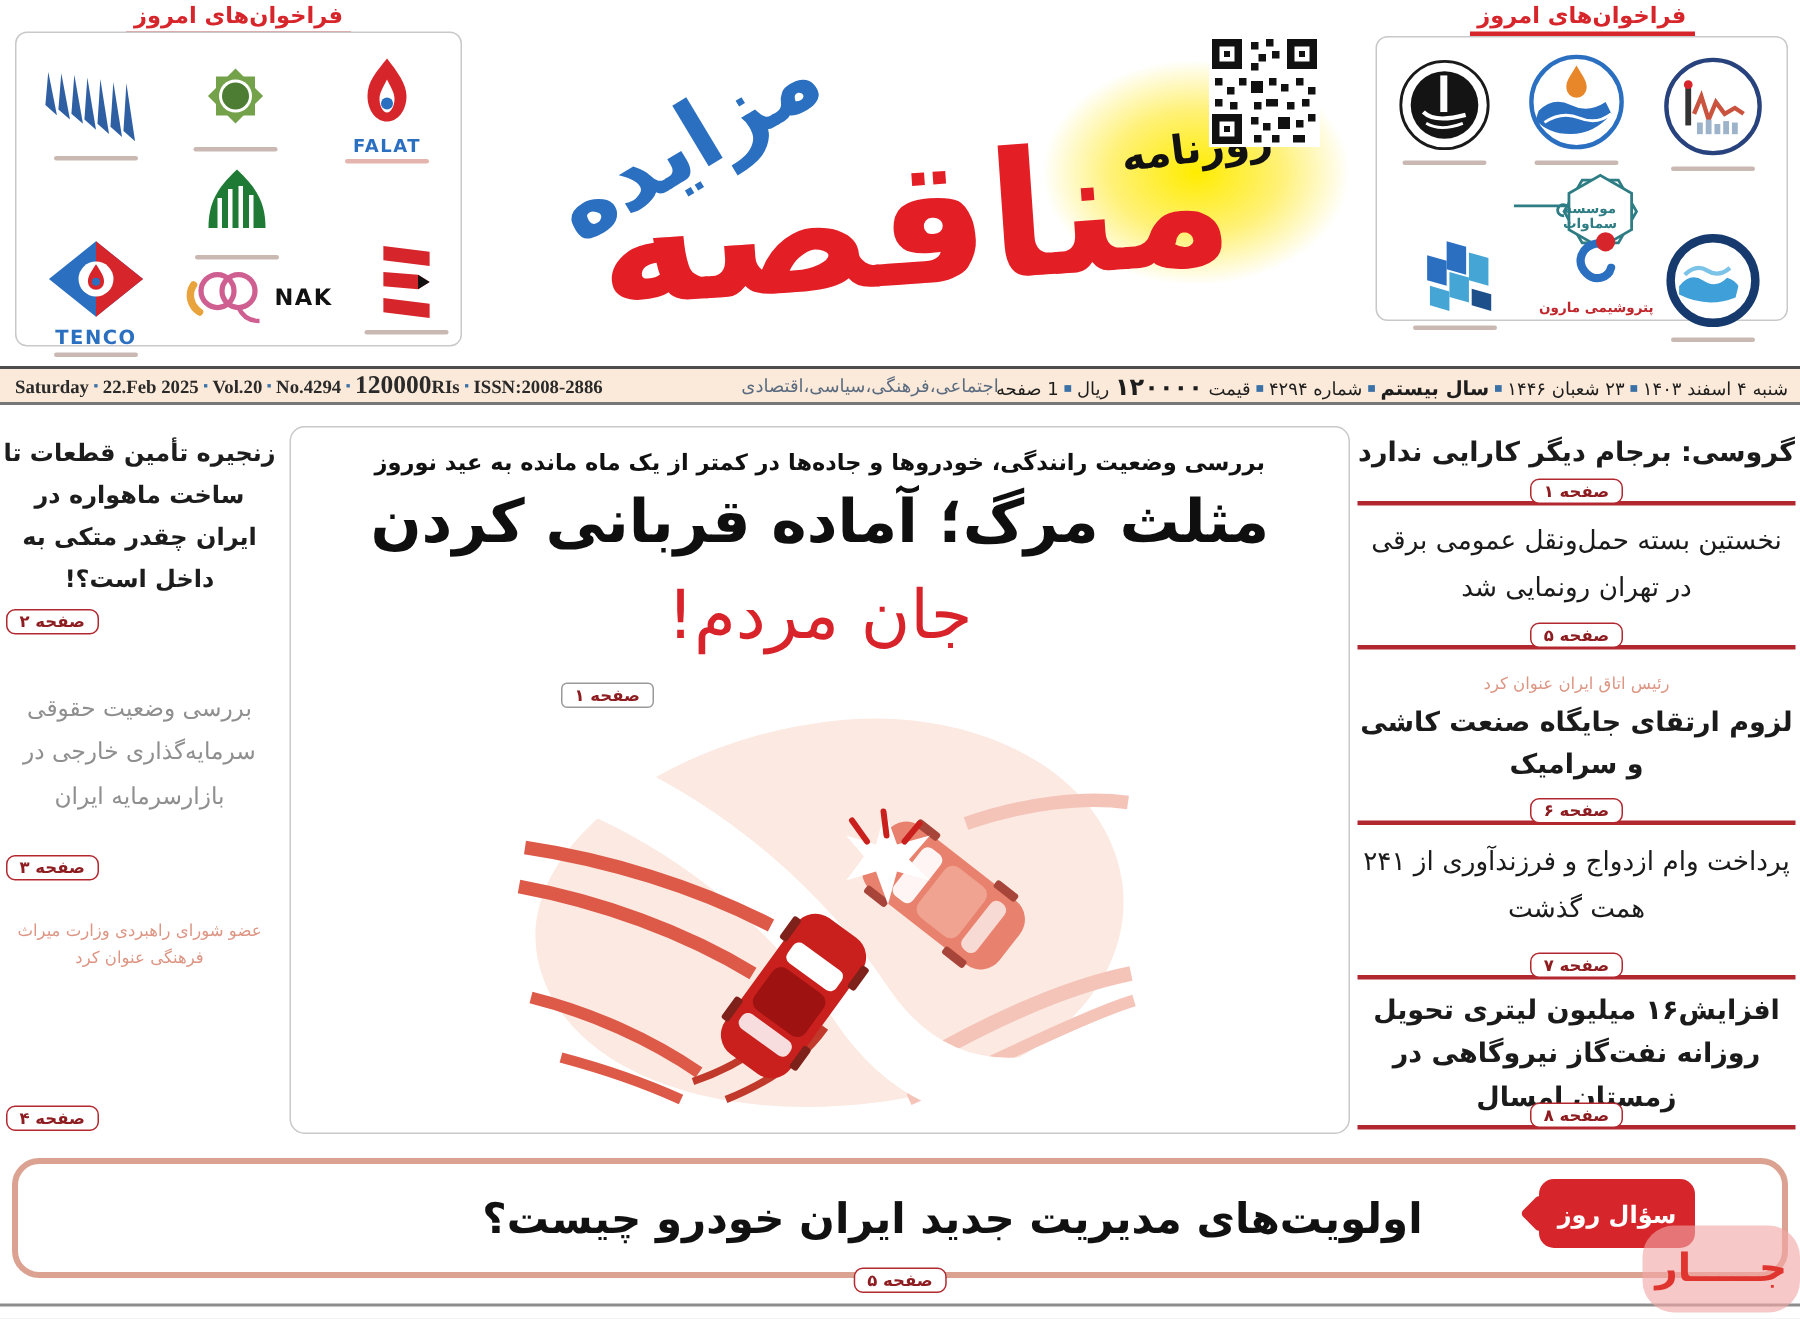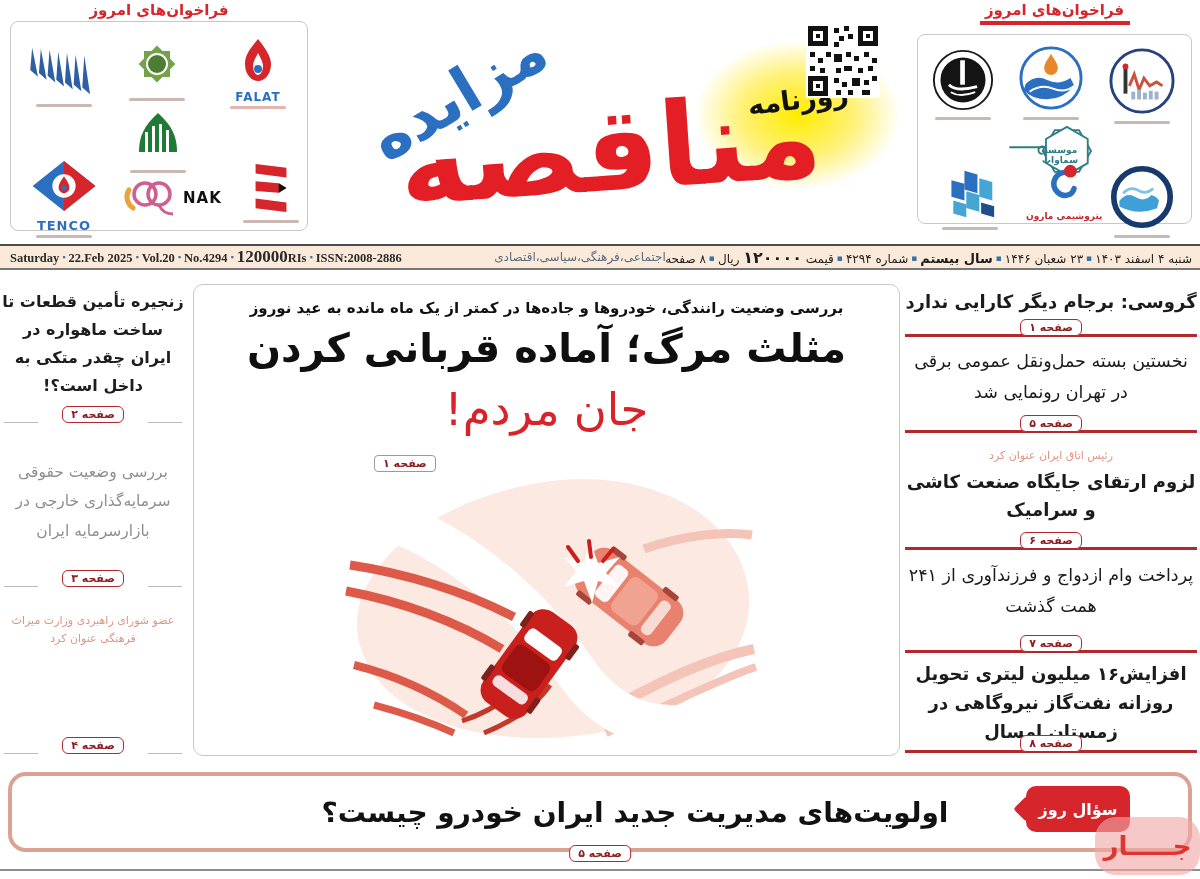--- a/index.html
+++ b/index.html
@@ -40,21 +40,21 @@
     color:#5a6b80; font-size:12px; direction:rtl; }
   #datebar .fa { position:absolute; right:8px; font-size:12px; color:#1d1d1d; direction:rtl; }
   #datebar .fa .b { font-weight:bold; font-size:13px; }
   #datebar .fa .big { font-weight:bold; font-size:16px; }
   .sep { color:#3a72a8; font-size:9px; padding:0 3px; vertical-align:2px; }
 
   
   .badge-pill { display:inline-block; background:#fff; border:1.5px solid #b3282e; color:#8d1d20;
     border-radius:6px; padding:0 8px; font-size:11px; line-height:15px; font-weight:bold;
     direction:rtl; cursor:pointer; white-space:nowrap; }
-  .l-div { display:flex; align-items:flex-end; gap:24px; }
+  .l-div { display:flex; align-items:flex-start; gap:0;flex-direction:column; }
   .l-div .line { flex:1; height:1px; background:#b9b9b9; }
   .pagebar { text-align:center; }
   .pagebar .redline { height:3px; background:#b3282e; margin-top:-2px; }
   .pagebar .badge-pill { position:relative; z-index:1; }
 
   
   .l-art { left:2px; width:182px; text-align:center; direction:rtl; cursor:pointer; }
   .l-head { font-size:16px; font-weight:bold; color:#1d1d1d; line-height:1.75; }
   .l-head.gray { color:#8f8f8f; font-weight:normal; font-size:15.5px; line-height:1.9; }
   .kicker-salmon { color:#dd9583; font-size:11px; line-height:1.6; direction:rtl; text-align:center; }
@@ -195,21 +195,21 @@
       <div class="cap"></div>
       <span class="logo-label-fa"></span>
     </div>
   </div>
 
   <div class="abs" style="left:917px; top:1px; width:275px;">
     <div class="calls-title">فراخوان‌های امروز</div>
     <div class="calls-underline"></div>
   </div>
 
-  <div class="abs logo-box" style="left:917px; top:34px; width:275px; height:190px;padding-left:26px;">
+  <div class="abs logo-box" style="left:917px; top:24px; width:275px; height:190px;padding-left:26px;">
     <div class="logo-cell" style="left:14px; top:14px;">
       <span>
         <svg width="62" height="62" viewBox="0 0 66 66">
           <circle cx="33" cy="33" r="31" fill="none" stroke="#1a1a1a" stroke-width="2"></circle>
           <circle cx="33" cy="33" r="24" fill="#141414"></circle>
           <rect x="30" y="12" width="5" height="26" fill="#fff"></rect>
           <path d="M18 38 q8 8 30 2" stroke="#fff" stroke-width="3" fill="none"></path>
           <path d="M20 46 q10 6 26 0" stroke="#fff" stroke-width="2" fill="none"></path>
         </svg>
       </span>
@@ -350,21 +350,21 @@
         </g>
     </svg>
   </div>
 
   <div class="abs" id="datebar">
     <div class="eng">
       <span>Saturday</span><span class="sep">▪</span><span>22.Feb 2025</span><span class="sep">▪</span><span>Vol.20</span><span class="sep">▪</span><span>No.4294</span><span class="sep">▪</span><span class="big">120000</span><span>RIs</span><span class="sep">▪</span><span>ISSN:2008-2886</span>
     </div>
     <div class="mid">اجتماعی،فرهنگی،سیاسی،اقتصادی</div>
     <div class="fa">
-      <span>شنبه ۴ اسفند ۱۴۰۳</span><span class="sep">▪</span><span>۲۳ شعبان ۱۴۴۶</span><span class="sep">▪</span><span class="b">سال بیستم</span><span class="sep">▪</span><span>شماره ۴۲۹۴</span><span class="sep">▪</span><span>قیمت</span> <span class="big">۱۲۰۰۰۰</span> <span>ریال</span><span class="sep">▪</span><span>۸ صفحه</span>
+      <span>شنبه ۴ اسفند ۱۴۰۳</span><span class="sep">▪</span><span>۲۳ شعبان ۱۴۴۶</span><span class="sep">▪</span><span class="b">سال بیستم</span><span class="sep">▪</span><span>شماره ۴۲۹۴</span><span class="sep">▪</span><span>قیمت</span> <span class="big">۱۲۰۰۰۰</span> <span>ریال</span><span class="sep">▪</span><span>1 صفحه</span>
     </div>
   </div>
 
   <div class="abs l-art" style="top:288px;">
     <div class="l-head">زنجیره تأمین قطعات تا ساخت ماهواره در ایران چقدر متکی به داخل است؟!</div>
   </div>
   <div class="abs l-div" style="left:4px; top:406px; width:178px;">
     <div class="line"></div>
     <span class="badge-pill">صفحه ۲</span>
     <div class="line"></div>

